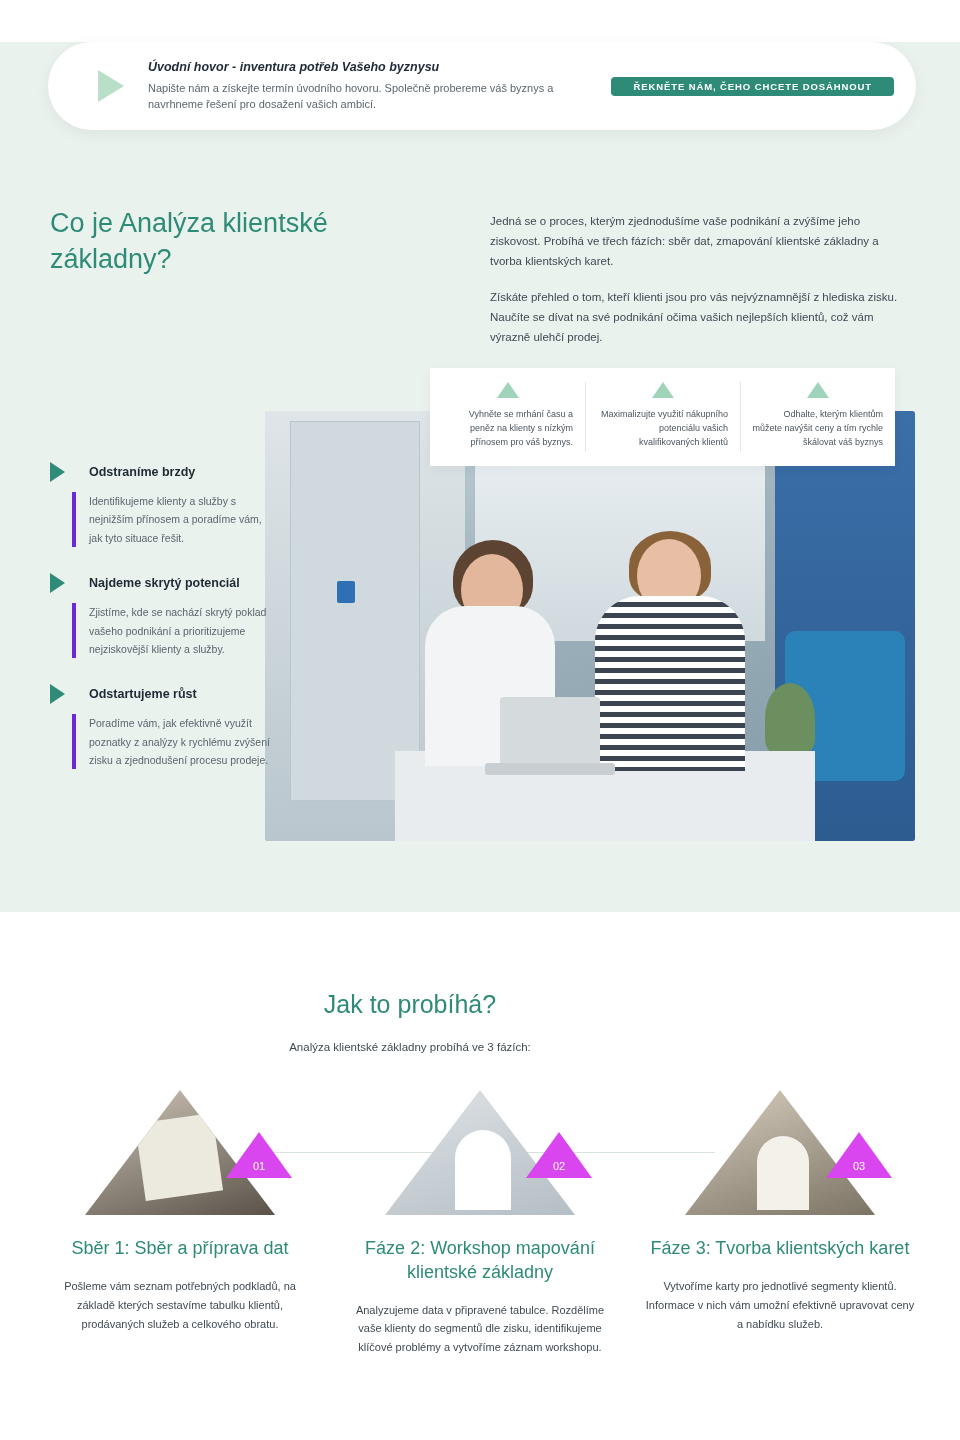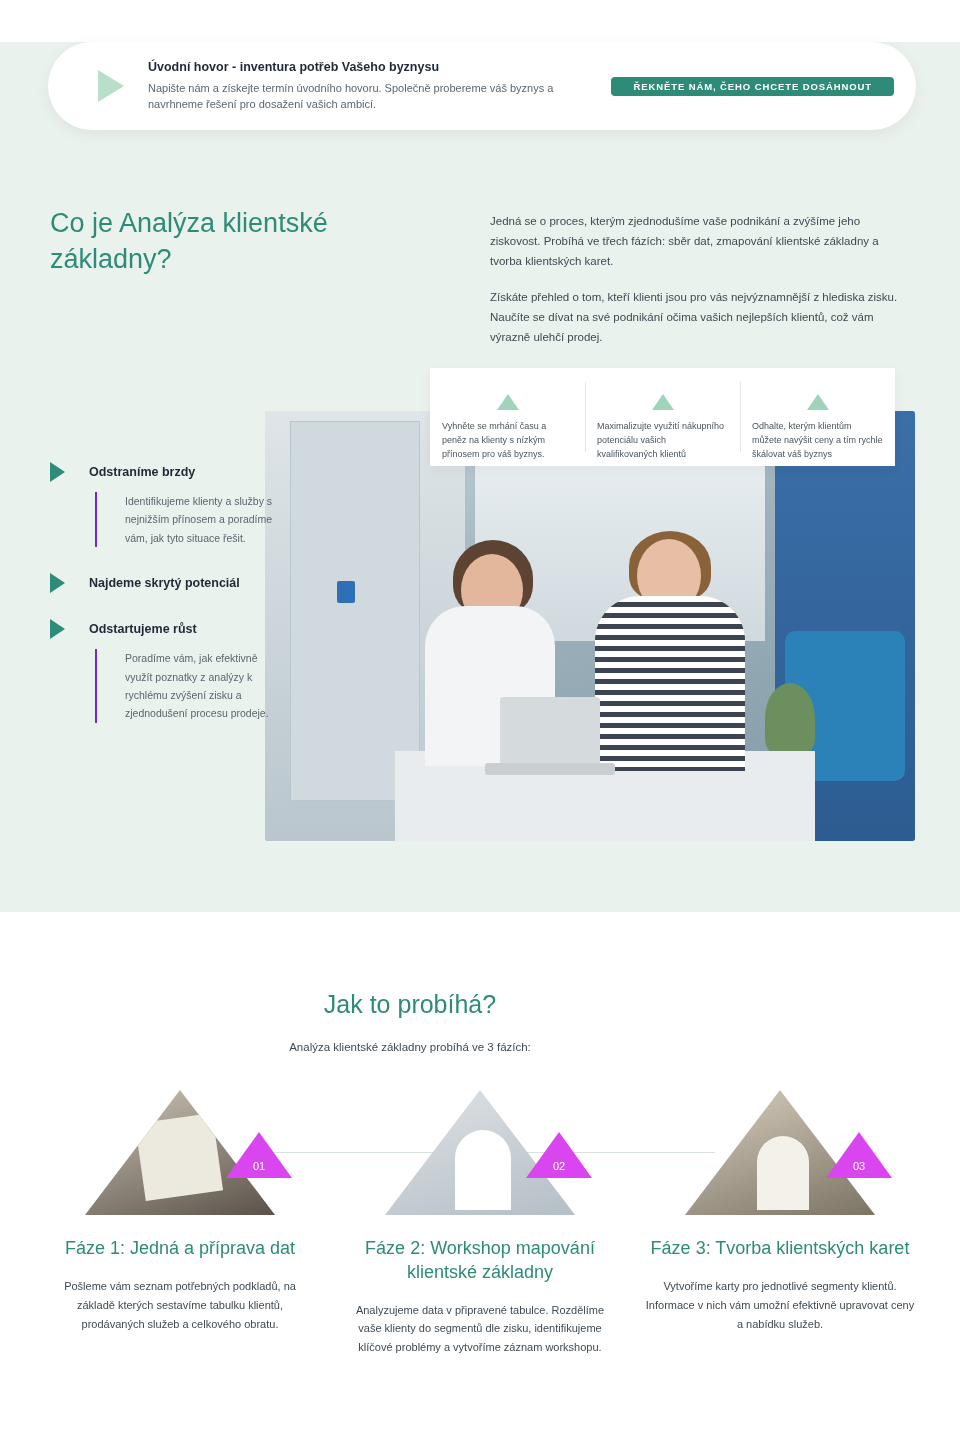--- a/index.html
+++ b/index.html
@@ -45,20 +45,21 @@
     border-left: 26px solid #b9dfc9;
     margin-right: 24px;
     flex: 0 0 auto;
   }
   .cta-text { flex: 1 1 auto; }
   .cta-title {
     font-size: 12.5px;
     font-weight: bold;
     color: #1f2a37;
     margin-bottom: 6px;
+    font-style: italic;
   }
   .cta-sub {
     font-size: 11px;
     line-height: 1.5;
     color: #5b6670;
     max-width: 470px;
   }
   .cta-button {
     flex: 0 0 auto;
     background: #2e8b78;
@@ -100,22 +101,22 @@
   .benefits {
     position: absolute;
     top: 368px; left: 430px;
     width: 465px; height: 98px;
     background: #ffffff;
     display: flex;
     box-shadow: 0 3px 12px rgba(0,0,0,0.05);
   }
   .benefit {
     flex: 1 1 0;
-    padding: 26px 12px 0;
-    text-align: left;
+    padding: 14px 12px 0;
+    text-align: right;
     position: relative;
   }
   .benefit + .benefit::before {
     content: "";
     position: absolute;
     left: 0; top: 14px;
     width: 1px; height: 70px;
     background: #e2e8e5;
   }
   .tri {
@@ -225,23 +226,23 @@
     border-bottom: 10px solid transparent;
     border-left: 15px solid #2e8b78;
     flex: 0 0 auto;
   }
   .bullet-title {
     font-size: 12.5px;
     color: #1f2a37;
     font-weight: bold;
   }
   .bullet-body {
-    margin-left: 45px;
-    padding-left: 28px;
-    border-left: 2px solid #6d28d9;
+    margin-left: 22px;
+    padding-left: 13px;
+    border-left: 4px solid #6d28d9;
     font-size: 10.5px;
     line-height: 1.75;
     color: #5b6670;
   }
 
   
   .lower {
     position: absolute;
     top: 912px; left: 0;
     width: 820px; height: 528px;
@@ -395,20 +396,21 @@
           <div class="bullet-arrow"></div>
           <div class="bullet-title">Odstraníme brzdy</div>
         </div>
         <div class="bullet-body">Identifikujeme klienty a služby s nejnižším přínosem a poradíme vám, jak tyto situace řešit.</div>
       </div>
       <div class="bullet">
         <div class="bullet-head">
           <div class="bullet-arrow"></div>
           <div class="bullet-title">Najdeme skrytý potenciál</div>
         </div>
+        <div class="bullet-body">Zjistíme, kde se nachází skrytý poklad vašeho podnikání a prioritizujeme nejziskovější klienty a služby.</div>
       </div>
       <div class="bullet">
         <div class="bullet-head">
           <div class="bullet-arrow"></div>
           <div class="bullet-title">Odstartujeme růst</div>
         </div>
         <div class="bullet-body">Poradíme vám, jak efektivně využít poznatky z analýzy k rychlému zvýšení zisku a zjednodušení procesu prodeje.</div>
       </div>
     </div>
   </div>
@@ -418,21 +420,21 @@
     <div class="section-sub">Analýza klientské základny probíhá ve 3 fázích:</div>
 
     <div class="connector"></div>
 
     <div class="phases">
       <div class="phase">
         <div class="phase-visual">
           <div class="phase-shape ph1"></div>
           <div class="phase-badge">01</div>
         </div>
-        <div class="phase-title">Fáze 1: Jedná a příprava dat</div>
+        <div class="phase-title">Sběr 1: Sběr a příprava dat</div>
         <div class="phase-text">Pošleme vám seznam potřebných podkladů, na základě kterých sestavíme tabulku klientů, prodávaných služeb a celkového obratu.</div>
       </div>
 
       <div class="phase">
         <div class="phase-visual">
           <div class="phase-shape ph2"></div>
           <div class="phase-badge">02</div>
         </div>
         <div class="phase-title">Fáze 2: Workshop mapování klientské základny</div>
         <div class="phase-text">Analyzujeme data v připravené tabulce. Rozdělíme vaše klienty do segmentů dle zisku, identifikujeme klíčové problémy a vytvoříme záznam workshopu.</div>

